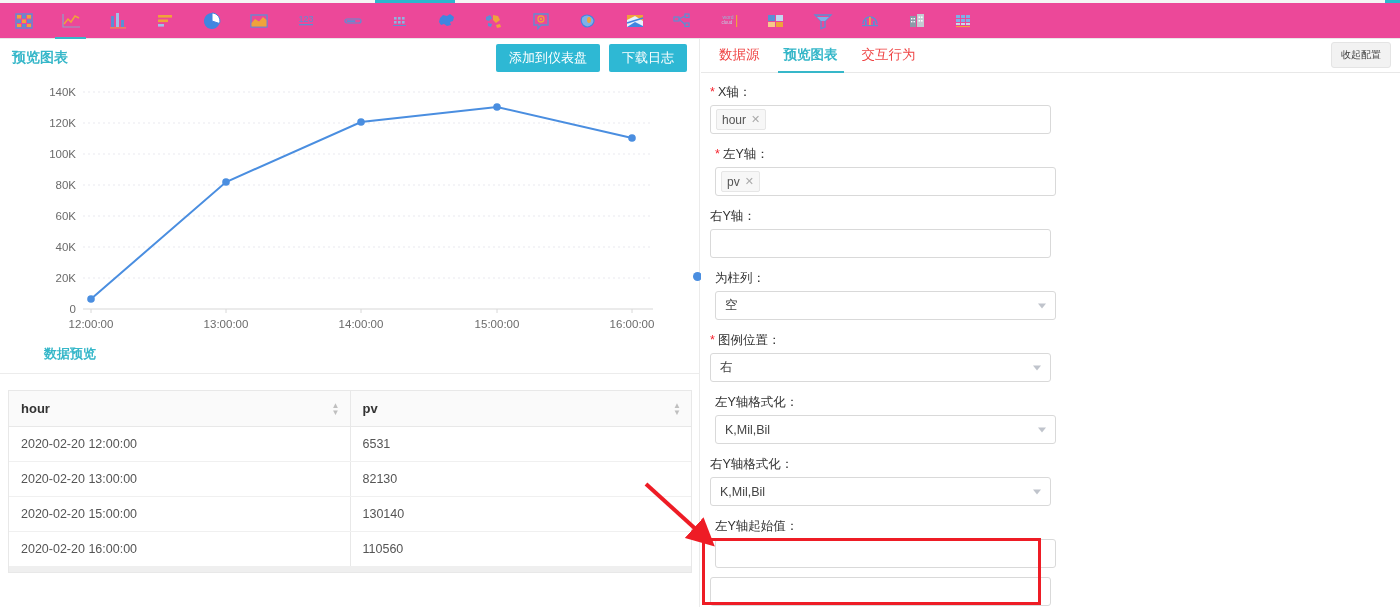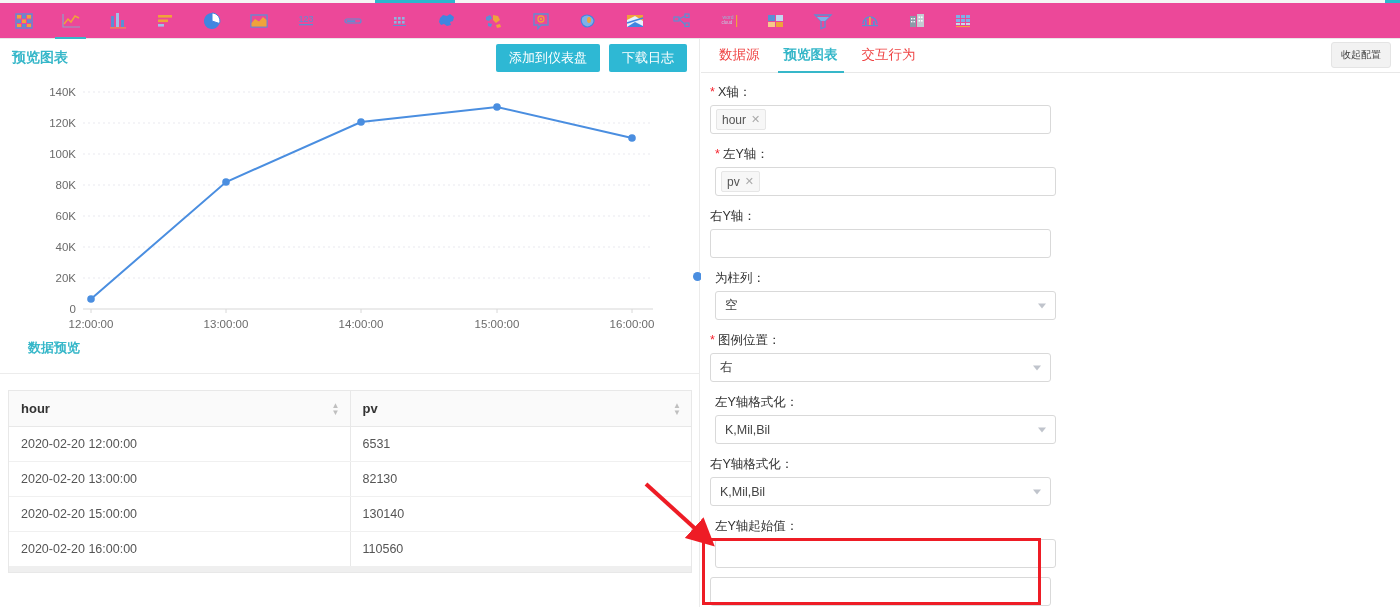--- a/index.html
+++ b/index.html
@@ -53,21 +53,21 @@
   .btn-primary + .btn-primary { margin-left:9px; }
 
   
   .chart-wrap { position:relative; width:700px; height:262px;margin-left:38px; }
   .chart-svg { display:block; }
   .legend-box { position:absolute; left:655px; top:192px; display:flex; align-items:center; gap:6px;}
   .legend-dot { width:9px; height:9px; border-radius:50%; background:#4a8ee0; }
   .legend-label { font-size:12px; color:#888; }
 
   
-  .dp-header { height:30px; display:flex; align-items:flex-start; padding:0 28px; }
+  .dp-header { height:30px; display:flex; align-items:center; padding:0 28px;margin-left:16px; }
   .dp-title { color:#36b7c9; font-size:13px; font-weight:bold; }
   .dp-divider { height:1px; background:#ececec; margin:4px 0 0 0; }
 
   .table-holder { margin:16px 8px 0 8px; width:684px; border:1px solid #e8e8e8; background:#fff; }
   table.dtable { width:100%; border-collapse:collapse; table-layout:fixed; }
   table.dtable th {
     background:#fafafa; text-align:left; font-size:13px; font-weight:bold; color:#333;
     padding:10px 12px; border-bottom:1px solid #e8e8e8; border-right:1px solid #e8e8e8;
     position:relative;
   }

